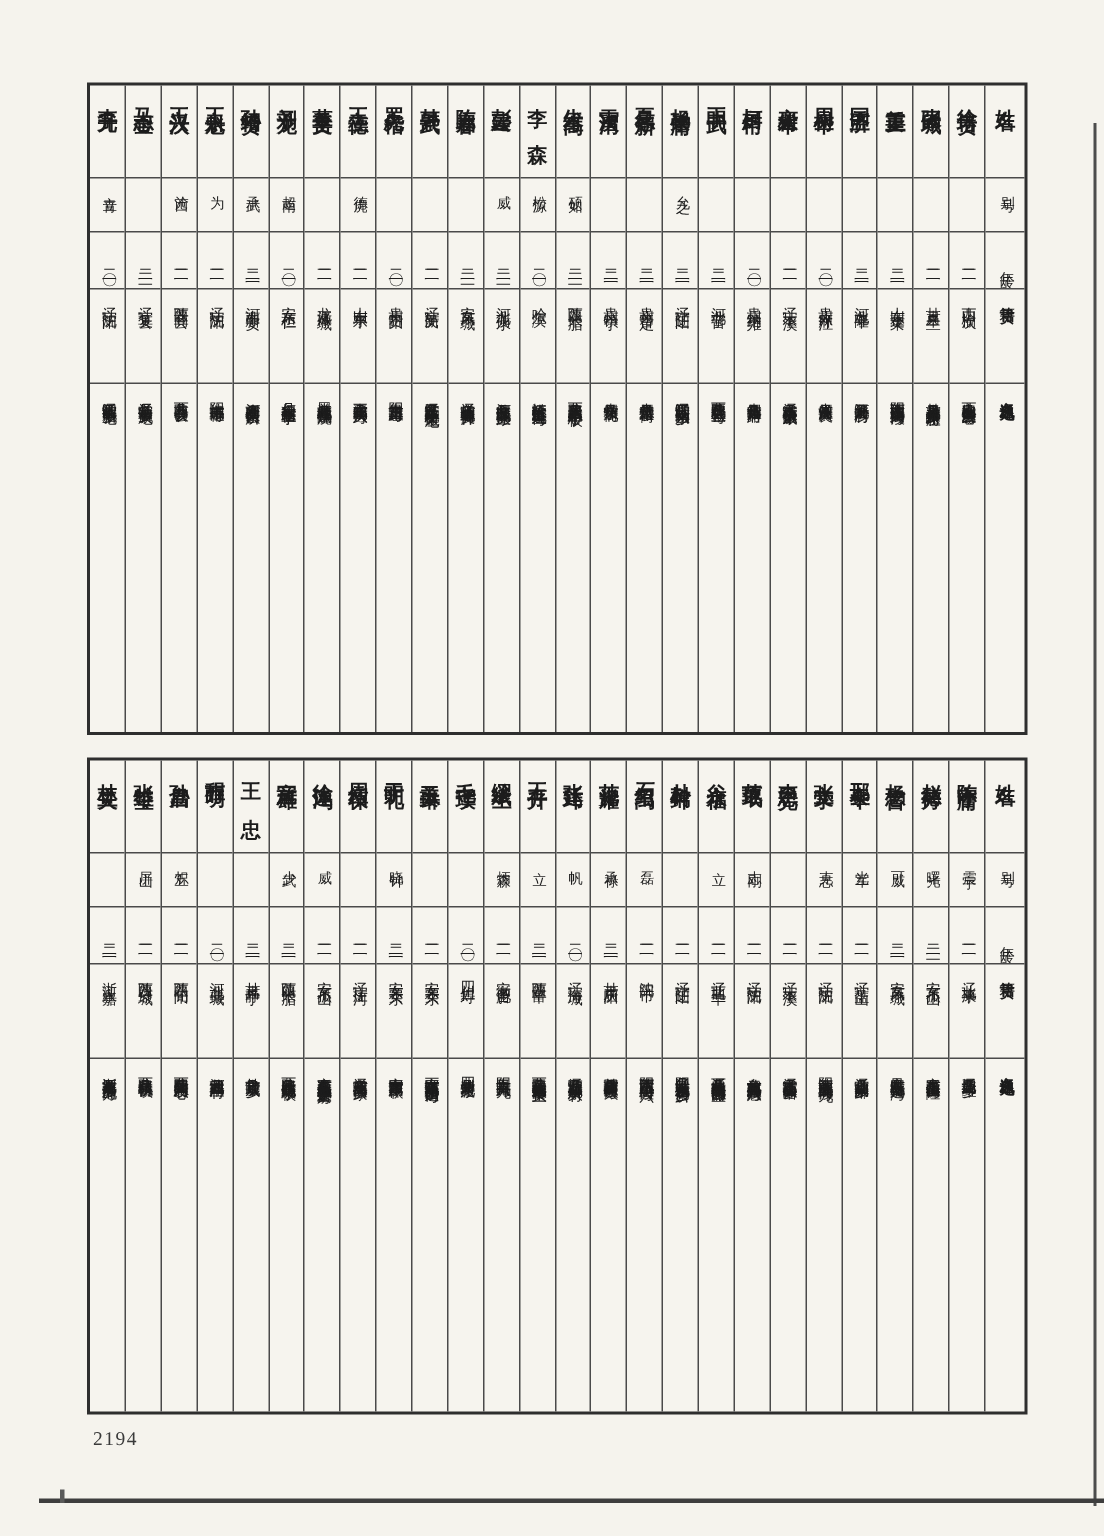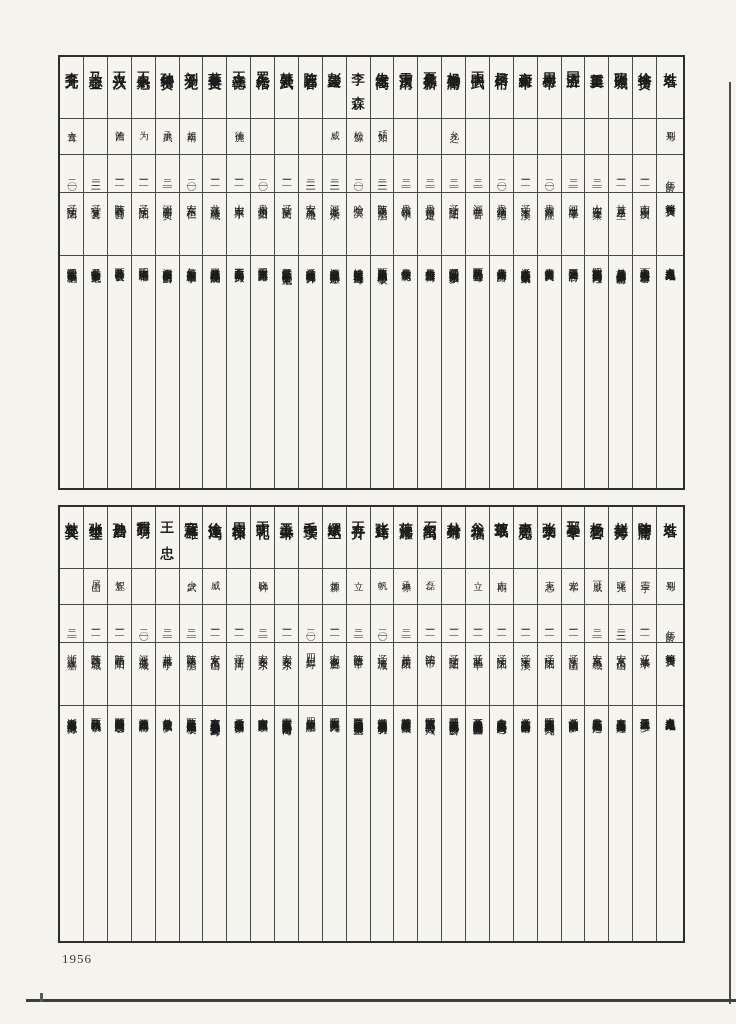--- a/index.html
+++ b/index.html
@@ -927,17 +927,17 @@
         </div>
         <div class="cell native">
           <span class="vtxt">浙江永嘉</span>
         </div>
         <div class="cell address">
           <span class="vtxt">浙江永嘉县罗浮乡浦西地方</span>
         </div>
       </div>
     </div>
 
-  <div class="page-num">1956</div>
+  <div class="page-num">2194</div>
   <div class="scan-right"></div>
   <div class="scan-bottom"></div>
   <div class="scan-corner"></div>
 </div>
 
 </body></html>

